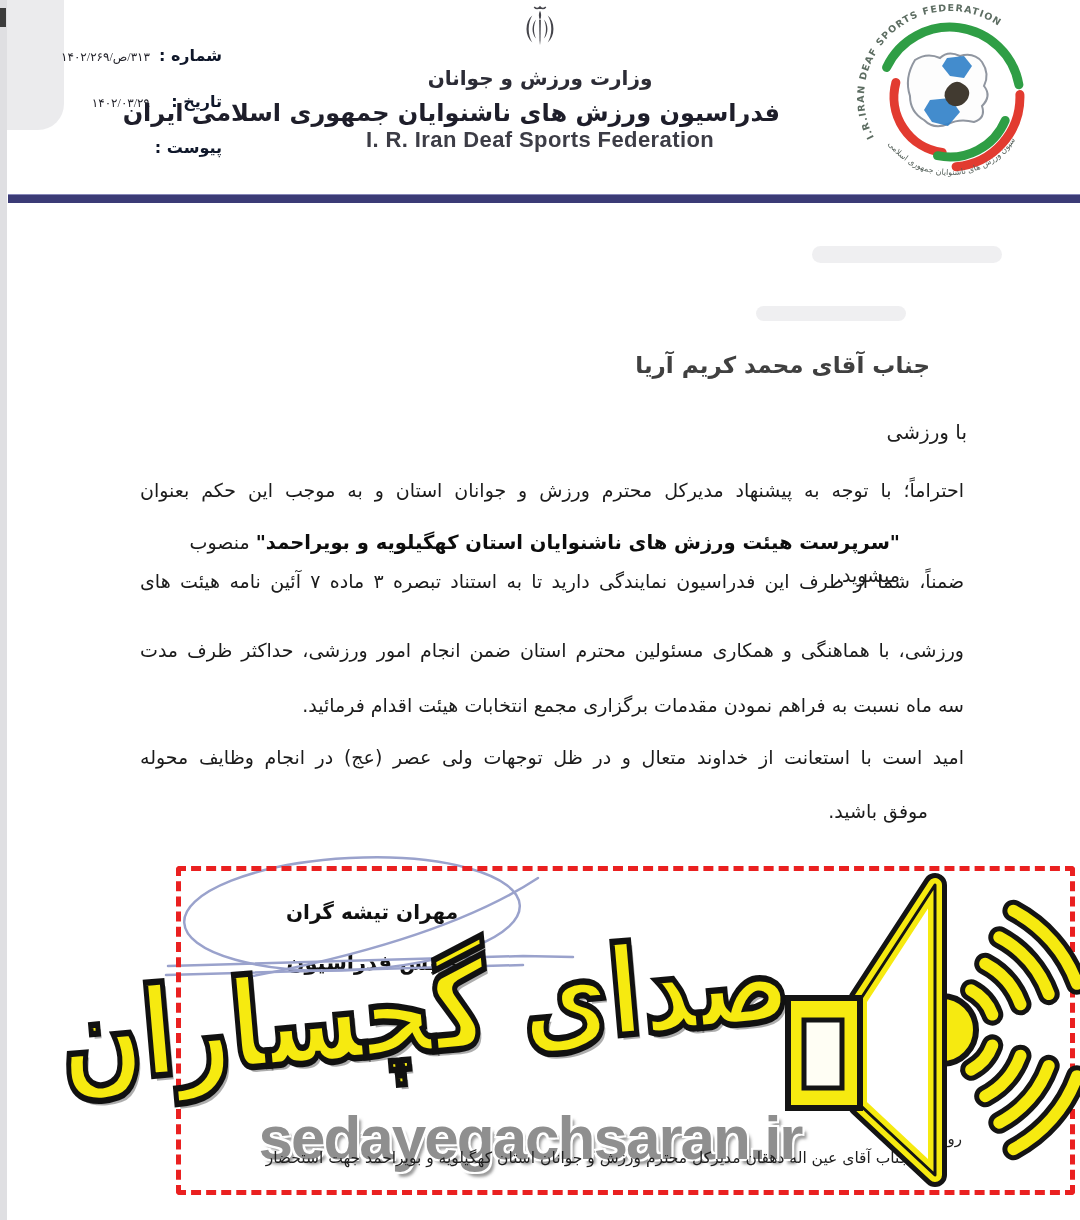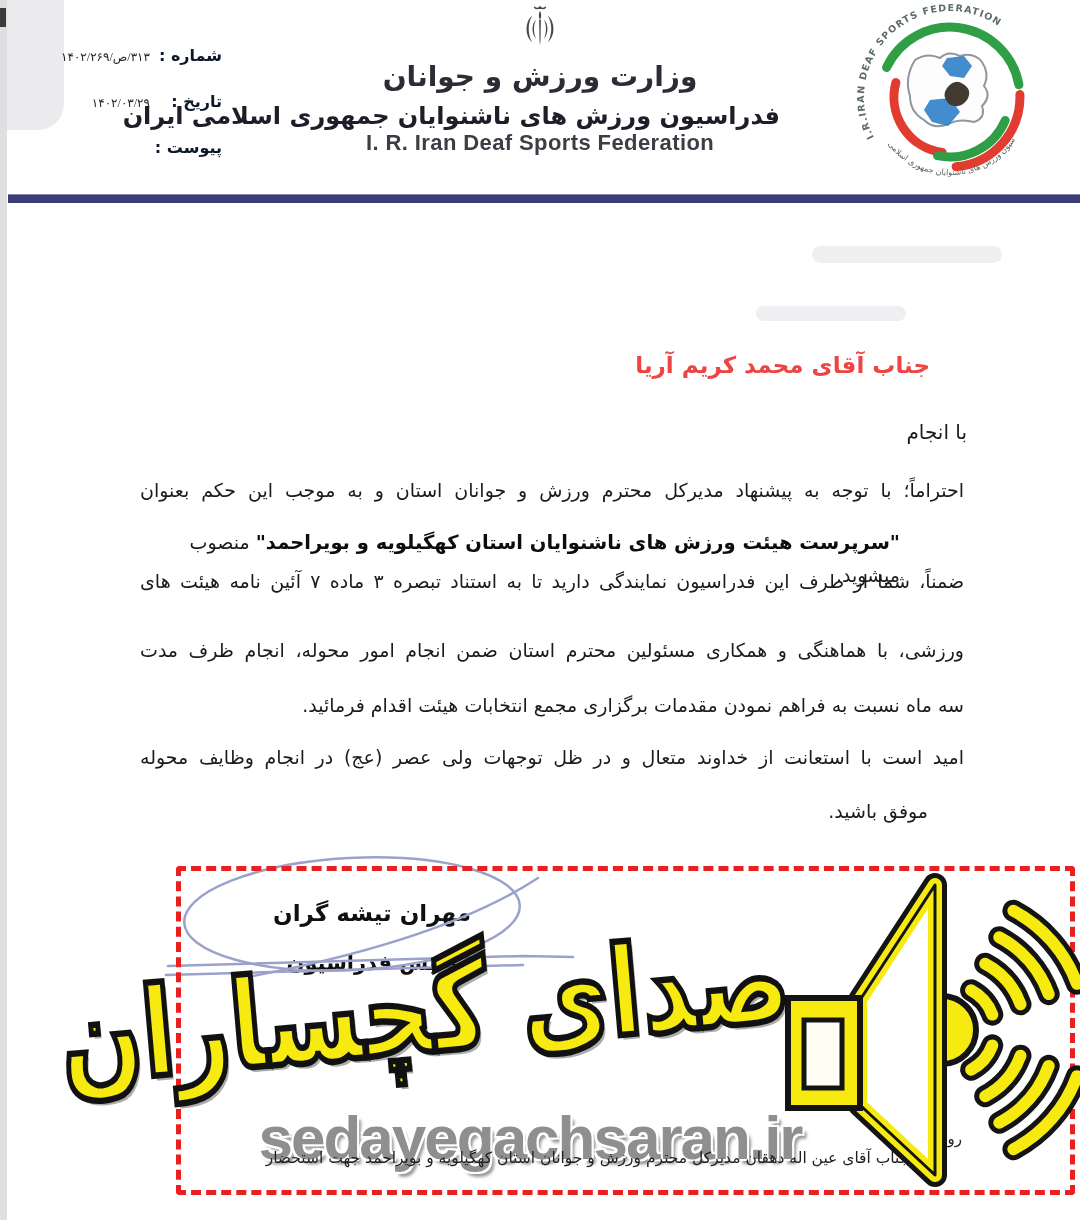--- a/index.html
+++ b/index.html
@@ -13,33 +13,33 @@
   .art-corner{left:0;top:0;width:64px;height:130px;background:#e8e8ea;border-radius:0 0 26px 0;opacity:.85;}
   .art-leftstrip{left:0;top:0;width:7px;height:100%;background:#dfdfe2;}
   .art-mark{left:0;top:8px;width:6px;height:19px;background:#3c3c3c;}
   .smudge{background:#ededf0;border-radius:10px;opacity:.9;}
   
   .hdr-left{left:10px;top:46px;width:212px;direction:rtl;}
   .meta-row{display:flex;align-items:baseline;gap:10px;height:46px;}
   .meta-label{width:62px;font-size:16px;font-weight:600;color:#0f172a;white-space:nowrap;}
   .meta-value{flex:1;text-align:right;font-size:12px;color:#22222a;white-space:nowrap;font-family:Liberation Serif, serif;}
   .hdr-center{left:300px;top:4px;width:480px;text-align:center;}
-  .ministry{font-size:28px;font-weight:bold;color:#2c2c36;margin-top:2px;direction:rtl;}
+  .ministry{font-size:20px;font-weight:bold;color:#2c2c36;margin-top:8px;direction:rtl;}
   .federation-fa{font-size:24px;font-weight:bold;color:#1e1e2a;margin-top:9px;direction:rtl;white-space:nowrap;}
   .federation-en{font-family:"Liberation Sans", sans-serif;font-size:22px;font-weight:bold;color:#3d3d46;letter-spacing:.4px;}
   .hdr-bar{left:8px;top:194px;right:0;height:8px;background:#3b3b76;border-top:1px solid #8787b8;}
   .line{position:absolute;left:140px;right:116px;font-size:19px;line-height:32px;color:#1b1b1b;direction:rtl;}
   .j{text-align:justify;}
   .j::after{content:"";display:inline-block;width:100%;height:0;}
   .r{text-align:right;}
-  .recipient{right:150px;top:352px;font-size:23px;font-weight:bold;color:#ef4444;direction:rtl;}
+  .recipient{right:150px;top:352px;font-size:23px;font-weight:bold;color:#404040;direction:rtl;}
   .salam{right:113px;top:420px;font-size:20px;direction:rtl;}
   .bold-inline{font-weight:bold;font-size:19.5px;color:#0d0d0d;}
   
-  .sig-name{left:262px;width:220px;top:900px;text-align:center;font-size:23px;font-weight:bold;color:#101010;direction:rtl;z-index:1;}
+  .sig-name{left:262px;width:220px;top:900px;text-align:center;font-size:20px;font-weight:bold;color:#101010;direction:rtl;z-index:1;}
   .sig-title{left:262px;width:220px;top:951px;text-align:center;font-size:21px;font-weight:bold;color:#101010;direction:rtl;z-index:1;}
   .pen{left:118px;top:848px;z-index:2;}
   
   .wm-border{left:176px;top:866px;right:5px;bottom:25px;border:5px dashed #ea2020;border-radius:4px;z-index:3;}
   .wm-url{left:200px;top:1102px;width:660px;text-align:center;z-index:4;
     font-family:"Liberation Sans", sans-serif;font-size:62px;font-weight:bold;color:#8f8f8f;letter-spacing:-2px;
     text-shadow:2px 2px 0 #fff,-2px -2px 0 #fff,2px -2px 0 #fff,-2px 2px 0 #fff,4px 5px 3px rgba(70,70,70,.55);}
   .cc-label{right:118px;top:1130px;font-size:15px;direction:rtl;z-index:5;color:#222;}
   .cc-line{left:185px;right:90px;top:1149px;font-size:15.5px;direction:rtl;text-align:center;white-space:nowrap;z-index:5;color:#1f1f1f;}
   .megaphone{left:770px;top:872px;z-index:6;}
@@ -112,28 +112,28 @@
       <textPath href="#ringTop">I.R.IRAN DEAF SPORTS FEDERATION</textPath>
     </text>
     <text font-size="8" fill="#55605a" text-anchor="middle">
       <textPath href="#ringBottom" startOffset="50%">فدراسیون ورزش های ناشنوایان جمهوری اسلامی ایران</textPath>
     </text>
   </svg>
 
   <div class="abs hdr-bar"></div>
 
   <div class="abs recipient">جناب آقای محمد کریم آریا</div>
-  <div class="abs salam">با انجام</div>
+  <div class="abs salam">با ورزشی</div>
 
   <div class="line j" style="top:474px;">احتراماً؛ با توجه به پیشنهاد مدیرکل محترم ورزش و جوانان استان و به موجب این حکم بعنوان</div>
   <div class="line r" style="top:526px;left:150px;right:180px;">
     <span class="bold-inline">"سرپرست هیئت ورزش های ناشنوایان استان کهگیلویه و بویراحمد"</span><span> منصوب میشوید.</span>
   </div>
   <div class="line j" style="top:565px;">ضمناً، شما از طرف این فدراسیون نمایندگی دارید تا  به استناد تبصره ۳ ماده ۷ آئین نامه هیئت های</div>
-  <div class="line j" style="top:634px;">ورزشی، با هماهنگی و همکاری مسئولین محترم استان ضمن انجام امور محوله، انجام ظرف مدت</div>
+  <div class="line j" style="top:634px;">ورزشی، با هماهنگی و همکاری مسئولین محترم استان ضمن انجام امور ورزشی، حداکثر ظرف مدت</div>
   <div class="line j" style="top:741px;">امید است با استعانت از خداوند متعال و در ظل توجهات ولی عصر (عج) در انجام وظایف محوله</div>
   <div class="line r" style="top:689px;">سه ماه نسبت به فراهم نمودن مقدمات برگزاری مجمع انتخابات هیئت اقدام فرمائید.</div>
   <div class="line r" style="top:795px;right:152px;">موفق باشید.</div>
 
   <div class="abs sig-name">مهران تیشه گران</div>
   <div class="abs sig-title">رئیس فدراسیون</div>
   <svg class="abs pen" width="470" height="165" viewBox="0 0 470 165">
     <g fill="none" stroke="#9aa2cc" stroke-width="2.5" stroke-linecap="round">
       <ellipse cx="234" cy="66" rx="168" ry="56" transform="rotate(-3 234 66)"></ellipse>
       <path d="M420,30 C350,76 250,106 135,128"></path>

